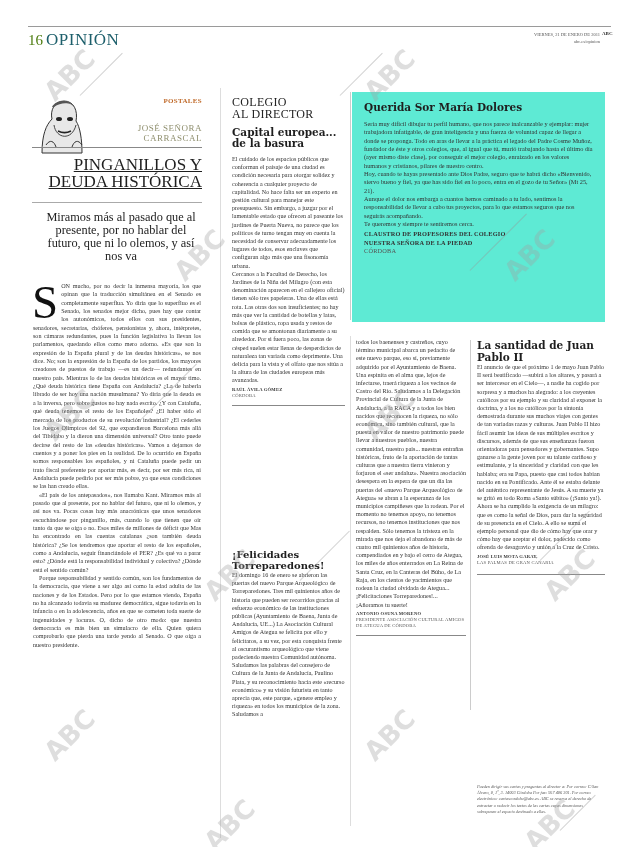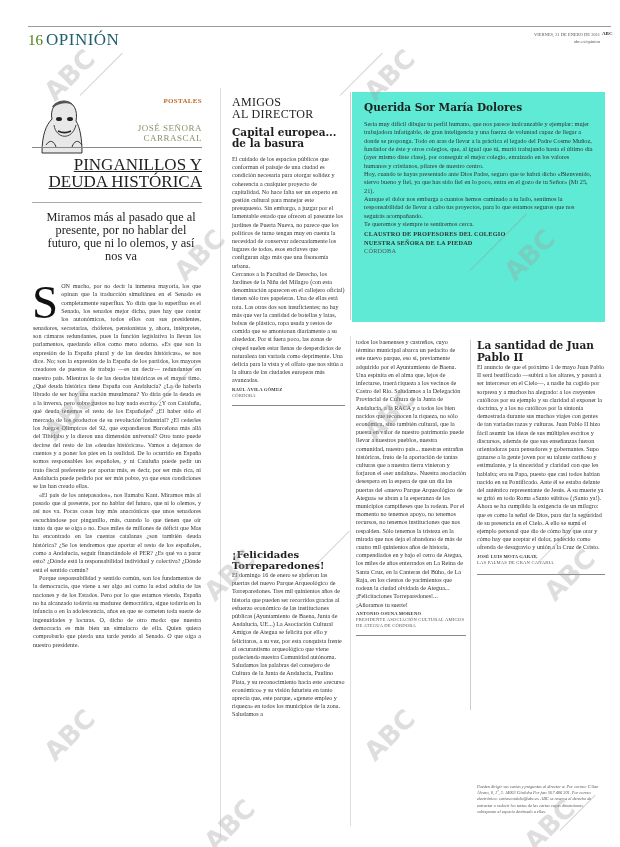--- a/index.html
+++ b/index.html
@@ -92,21 +92,21 @@
 <div class="abs deck">Miramos más al pasado que al presente, por no hablar del futuro, que ni lo olemos, y así nos va</div>
 <div class="abs article">
   <p class="first"><span class="dropcap">S</span><span>ON mucho, por no decir la inmensa mayoría, los que opinan que la traducción simultánea en el Senado es completamente superflua. Yo diría que lo superfluo es el Senado, los senados mejor dicho, pues hay que contar los autonómicos, todos ellos con sus presidentes, senadores, secretarias, chóferes, pensionistas y, ahora, intérpretes, son cámaras redundantes, pues la función legislativa la llevan los parlamentos, quedando ellos como mero adorno. «Es que son la expresión de la España plural y de las deudas históricas», se nos dice. No; son la expresión de la España de los partidos, los mayores creadores de puestos de trabajo —es un decir— redundantes en nuestro país. Mientras lo de las deudas históricas es el mayor timo. ¿Qué deuda histórica tiene España con Andalucía? ¿La de haberla librado de ser hoy una nación musulmana? Yo diría que la deuda es a la inversa, pero sobre gustos no hay nada escrito. ¿Y con Cataluña, qué deuda tenemos el resto de los Españoles? ¿El haber sido el mercado de los productos de su revolución industrial? ¿El cederles los Juegos Olímpicos del 92, que expandieron Barcelona más allá del Tibidabo y la dieron una dimensión universal? Otro tanto puede decirse del resto de las «deudas históricas». Vamos a dejarnos de cuentos y a poner los pies en la realidad. De lo ocurrido en España somos responsables los españoles, y ni Cataluña puede pedir un trato fiscal preferente por aportar más, es decir, por ser más rica, ni Andalucía puede pedirlo por ser más pobre, ya que esas condiciones se las han creado ellas.</span></p>
   <p>«El país de los antepasados», nos llamaba Kant. Miramos más al pasado que al presente, por no hablar del futuro, que ni lo olemos, y así nos va. Pocas cosas hay más anacrónicas que unos senadores escuchándose por pinganillo, más, cuando lo que tienen que oír tanto da que se oiga o no. Esos miles de millones de déficit que Mas ha encontrado en las cuentas catalanas ¿son también deuda histórica? ¿Se los tendremos que aportar el resto de los españoles, como a Andalucía, seguir financiándole el PER? ¿Es qué va a parar esto? ¿Dónde está la responsabilidad individual y colectiva? ¿Dónde está el sentido común?</p>
   <p>Porque responsabilidad y sentido común, son los fundamentos de la democracia, que viene a ser algo así como la edad adulta de las naciones y de los Estados. Pero por lo que estamos viendo, España no ha alcanzado todavía su madurez democrática, sigue todavía en la infancia o en la adolescencia, años en que se cometen toda suerte de ingenuidades y locuras. O, dicho de otro modo: que nuestra democracia es más bien un simulacro de ella. Quien quiera comprobarlo que pierda una tarde yendo al Senado. O que oiga a nuestro presidente.</p>
 </div>
 
 <div class="abs vsep1"></div>
 
 <div class="abs cartas-head">
-  <div>AMIGOS</div>
+  <div>COLEGIO</div>
   <div>AL DIRECTOR</div>
 </div>
 
 <div class="abs col c2">
   <div class="h2">Capital europea... de la basura</div>
   <div style="white-space: pre-line;">El cuidado de los espacios públicos que conforman el paisaje de una ciudad es condición necesaria para otorgar solidez y coherencia a cualquier proyecto de capitalidad. No hace falta ser un experto en gestión cultural para manejar este presupuesto. Sin embargo, a juzgar por el lamentable estado que ofrecen al paseante los jardines de Puerta Nueva, no parece que los políticos de turno tengan muy en cuenta la necesidad de conservar adecuadamente los lugares de todos, esos enclaves que configuran algo más que una fisonomía urbana.
 Cercanos a la Facultad de Derecho, los Jardines de la Niña del Milagro (con esta denominación aparecen en el callejero oficial) tienen sólo tres papeleras. Una de ellas está rota. Las otras dos son insuficientes; no hay más que ver la cantidad de botellas y latas, bolsas de plástico, ropa usada y restos de comida que se amontonan diariamente a su alrededor. Por si fuera poco, las zonas de césped suelen estar llenas de desperdicios de naturaleza tan variada como deprimente. Una delicia para la vista y el olfato que nos sitúa a la altura de las ciudades europeas más avanzadas.</div>
   <div class="sig">RAÚL ÁVILA GÓMEZ</div>
   <div class="loc">CÓRDOBA</div>
   <div class="hr" style="margin-top:6px;"></div>

